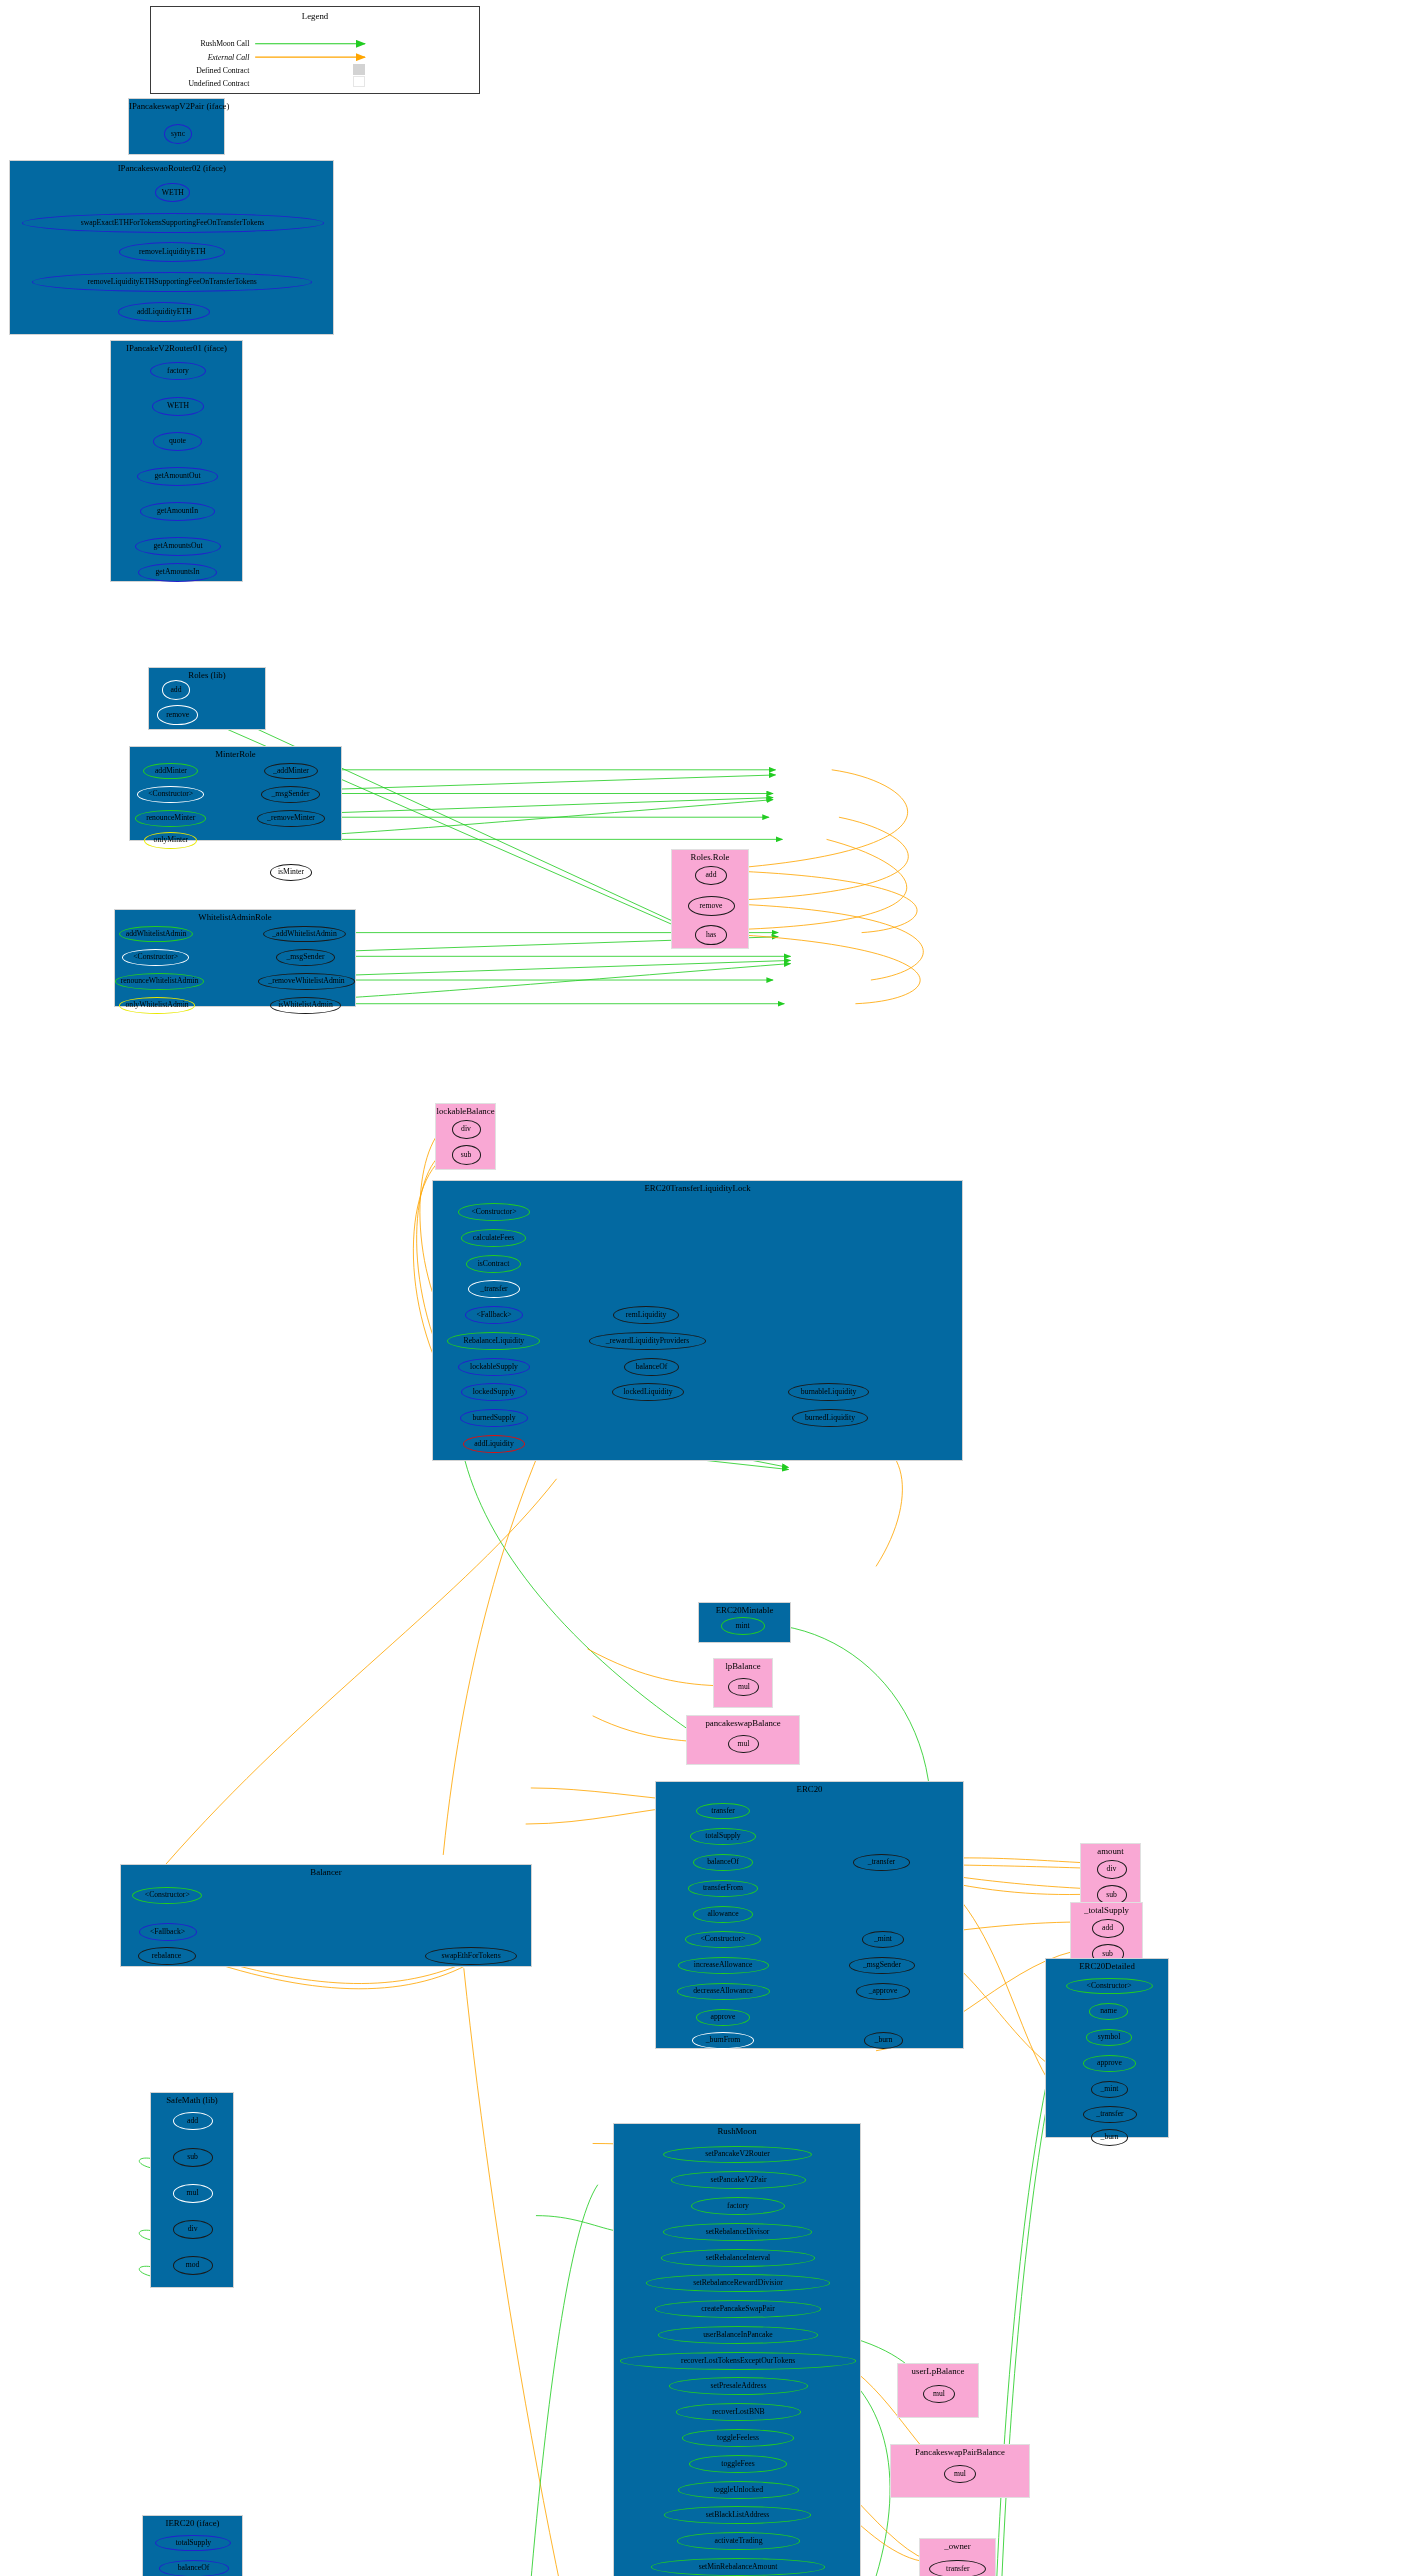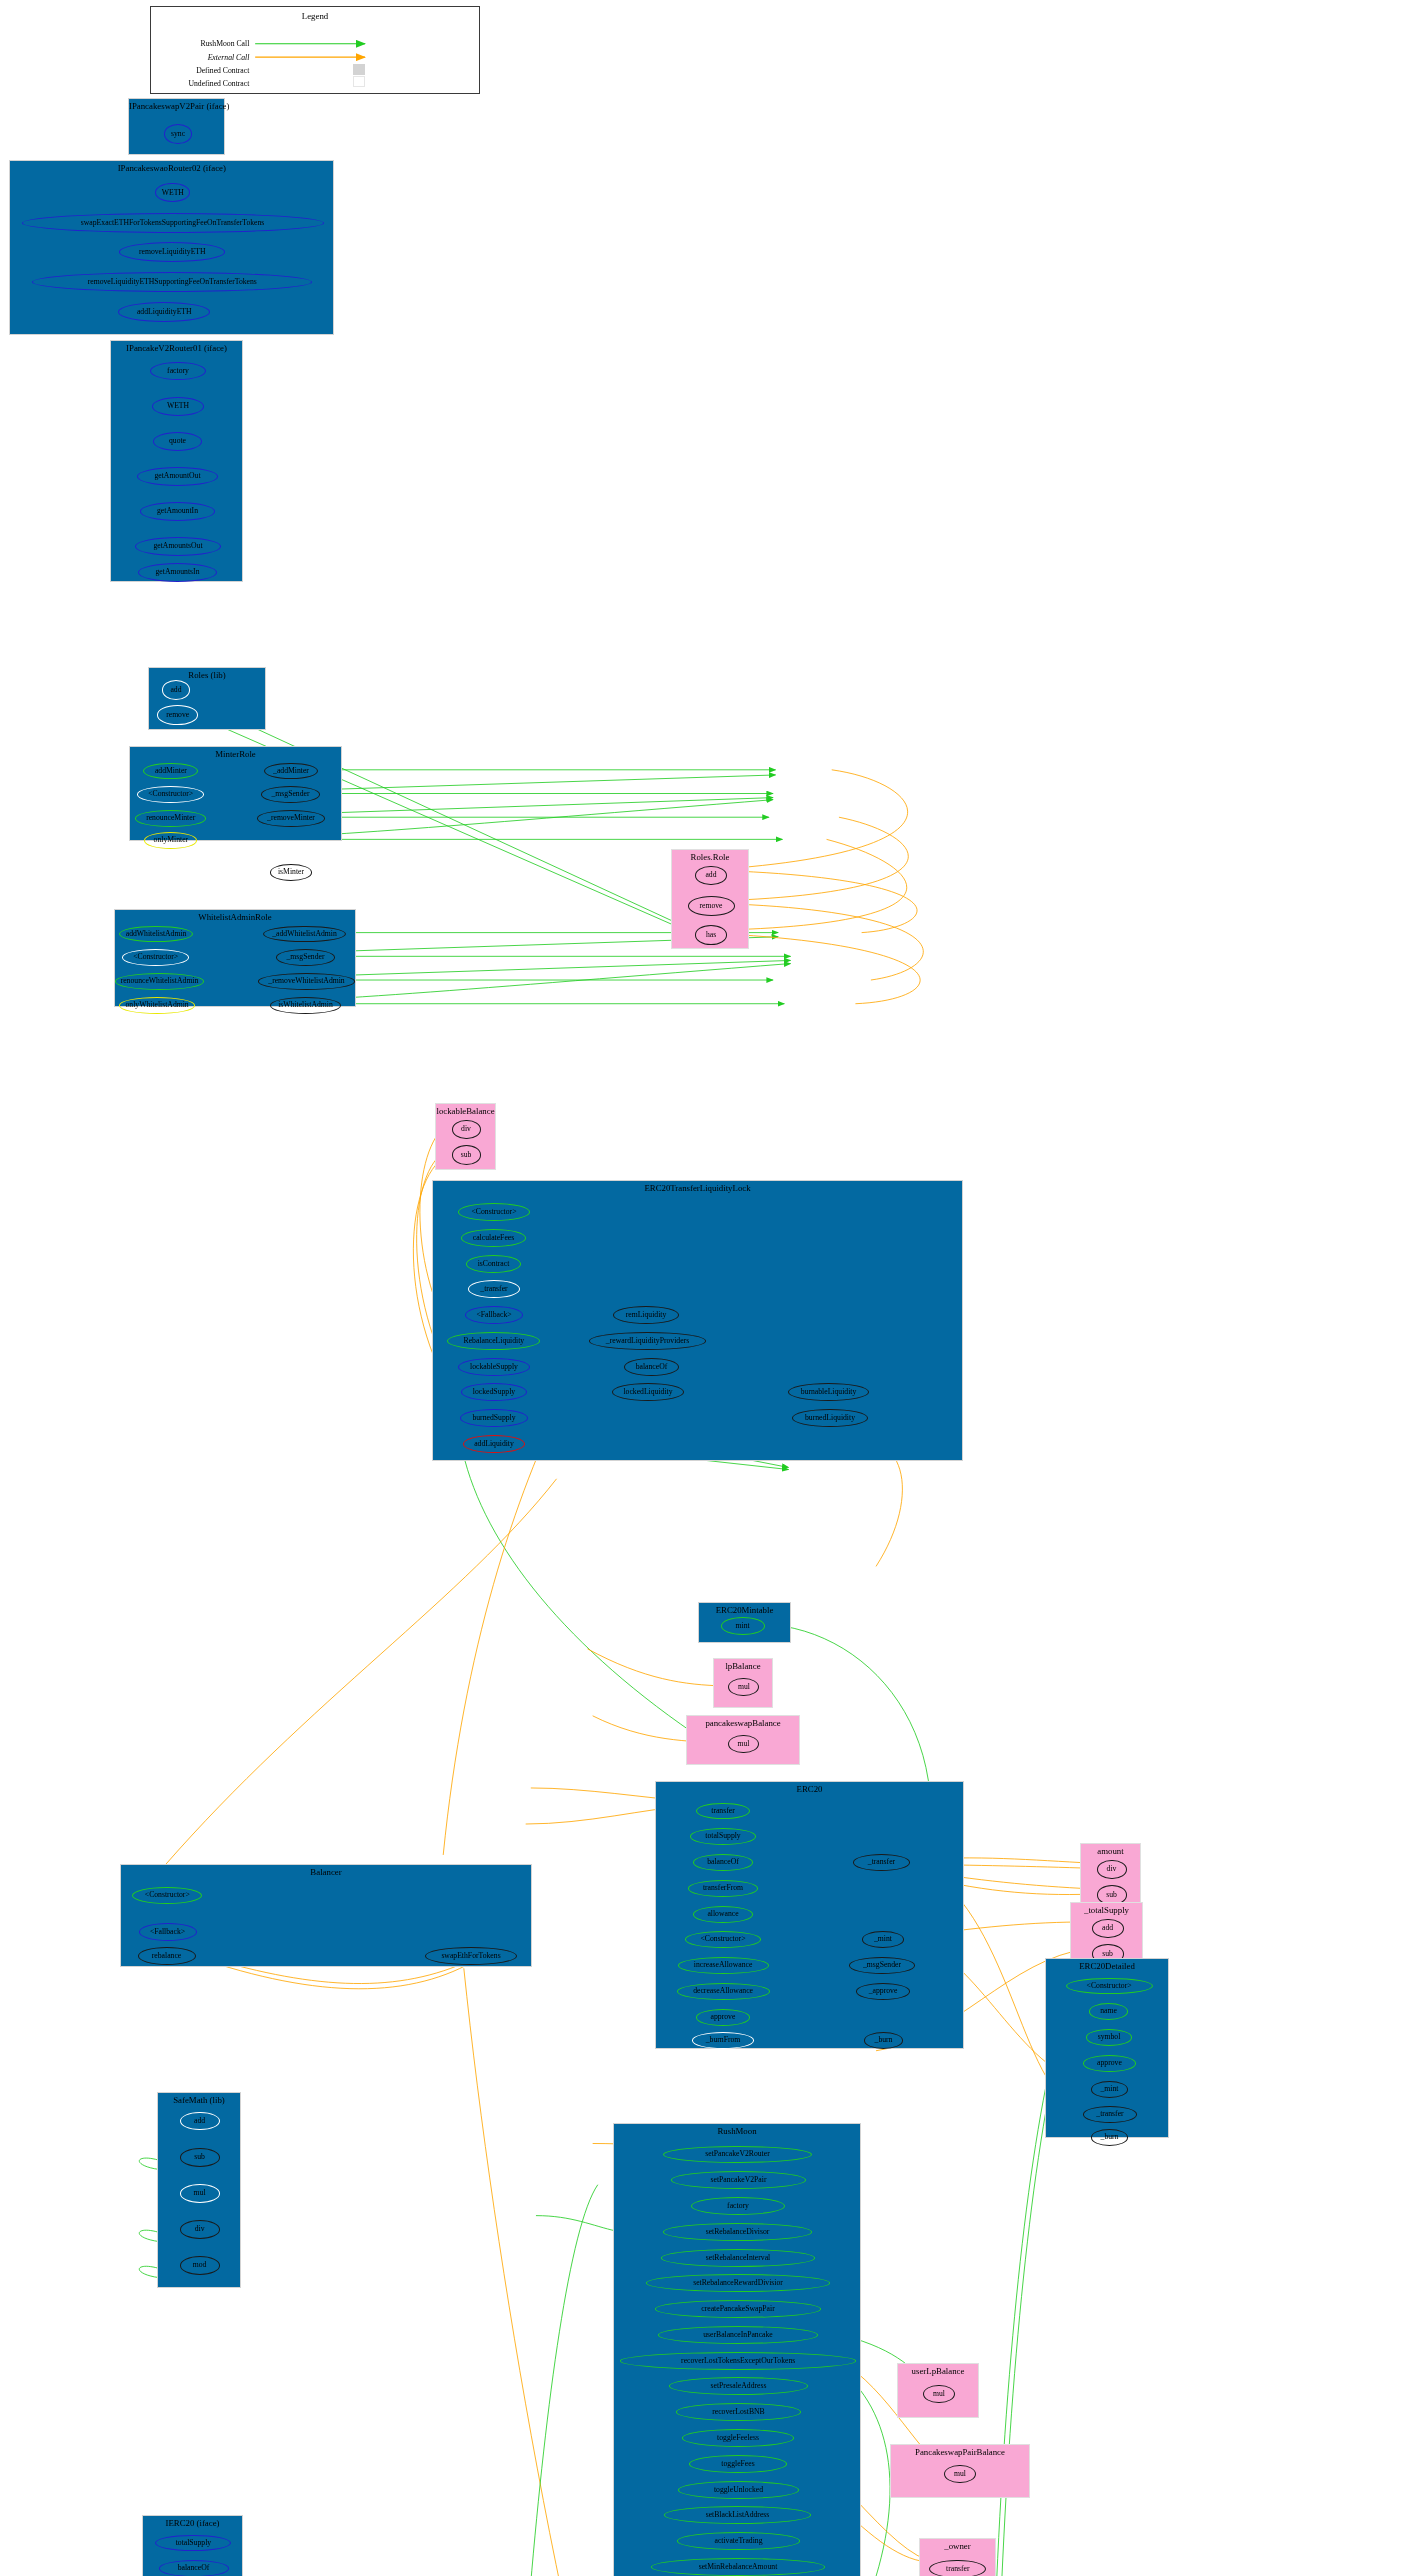--- a/index.html
+++ b/index.html
@@ -502,21 +502,21 @@
         <div class="node n-blue" style="left: 17.5px; top: 58px; width: 58px; height: 17.5px;">
           <span>&lt;Fallback&gt;</span>
         </div>
         <div class="node n-black" style="left: 16.5px; top: 82px; width: 58px; height: 17.5px;">
           <span>rebalance</span>
         </div>
         <div class="node n-black" style="left: 304px; top: 82px; width: 92px; height: 17.5px;">
           <span>swapEthForTokens</span>
         </div>
       </div>
-      <div class="cluster filled" style="left: 150px; top: 2092px; width: 84px; height: 196px; margin-left: 7px;">
+      <div class="cluster filled" style="left: 150px; top: 2092px; width: 84px; height: 196px;">
         <div class="cluster-label">SafeMath  (lib)</div>
         <div class="node n-white" style="left: 21.6px; top: 18.5px; width: 40px; height: 18.5px;">
           <span>add</span>
         </div>
         <div class="node n-black" style="left: 21.6px; top: 55px; width: 40px; height: 18.5px;">
           <span>sub</span>
         </div>
         <div class="node n-white" style="left: 21.6px; top: 91px; width: 40px; height: 18.5px;">
           <span>mul</span>
         </div>

